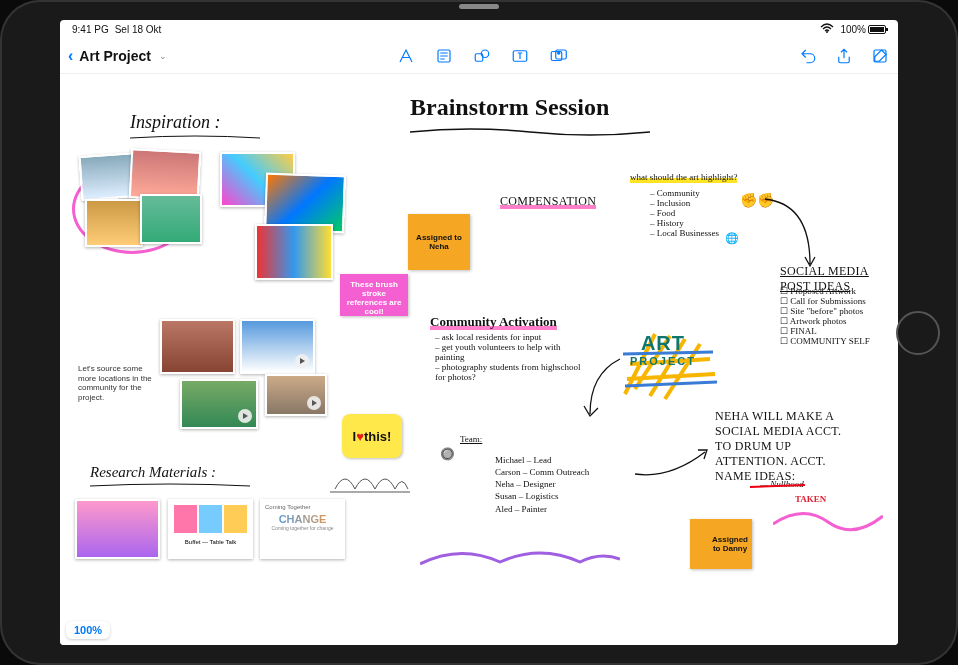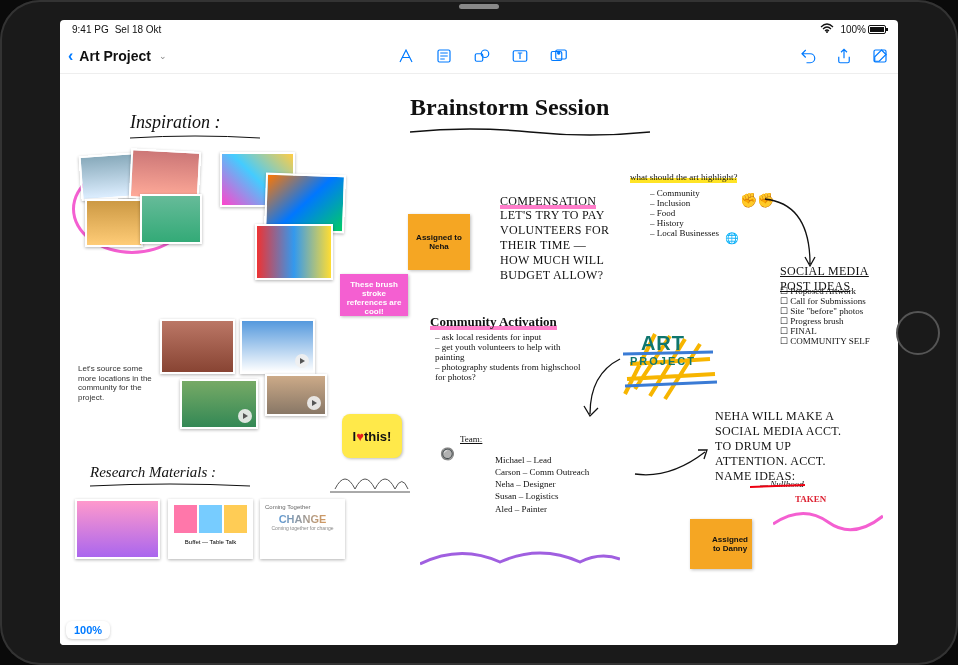--- a/index.html
+++ b/index.html
@@ -215,21 +215,20 @@
       </div>
       <div class="photo" style="left:200px; top:425px; width:85px; height:60px; background:#fff;">
         <div style="font-size:6px; padding:3px; color:#666;">Coming   Together</div>
         <div style="font-size:11px; font-weight:800; text-align:center; background:linear-gradient(90deg,#39f,#f93); -webkit-background-clip:text; color:transparent;">CHANGE</div>
         <div style="font-size:5px; text-align:center; color:#888;">Coming together for change</div>
       </div>
 
       <div class="sticky orange" style="left:348px; top:140px; width:62px; height:56px; display:flex; align-items:center; justify-content:center;">Assigned to Neha</div>
 
       <div class="hand caps underline-p" style="left:440px; top:120px;">COMPENSATION</div>
-      <div class="hand caps" style="left:440px; top:134px; width:110px;">LET'S TRY TO PAY VOLUNTEERS FOR THEIR TIME — HOW MUCH WILL BUDGET ALLOW?</div>
 
       <div class="hand small underline-y" style="left:570px; top:98px;">what should the art highlight?</div>
       <div class="bullet-list" style="left:590px; top:114px;">
         <div>Community</div>
         <div>Inclusion</div>
         <div>Food</div>
         <div>History</div>
         <div>Local Businesses</div>
       </div>
       <span class="emoji" style="left:680px; top:118px;">✊✊</span>
@@ -237,21 +236,21 @@
 
       <svg class="arrow" style="left:700px; top:120px; width:60px; height:80px;">
           <path d="M5 5 Q50 10 50 70 M45 63 L50 72 L55 63"></path>
         </svg>
 
       <div class="hand caps" style="left:720px; top:190px; text-decoration:underline;">SOCIAL MEDIA POST IDEAS</div>
       <div class="bullet-list box" style="left:720px; top:212px;">
         <div>Proposed Artwork</div>
         <div>Call for Submissions</div>
         <div>Site "before" photos</div>
-        <div>Progress brush</div>
+        <div>Artwork photos</div>
         <div>FINAL</div>
         <div>COMMUNITY SELF</div>
       </div>
 
       <div class="hand sub underline-p" style="left:370px; top:240px;">Community Activation</div>
       <div class="bullet-list" style="left:375px; top:258px; width:150px;">
         <div>ask local residents for input</div>
         <div>get youth volunteers to help with painting</div>
         <div>photography students from highschool for photos?</div>
       </div>

